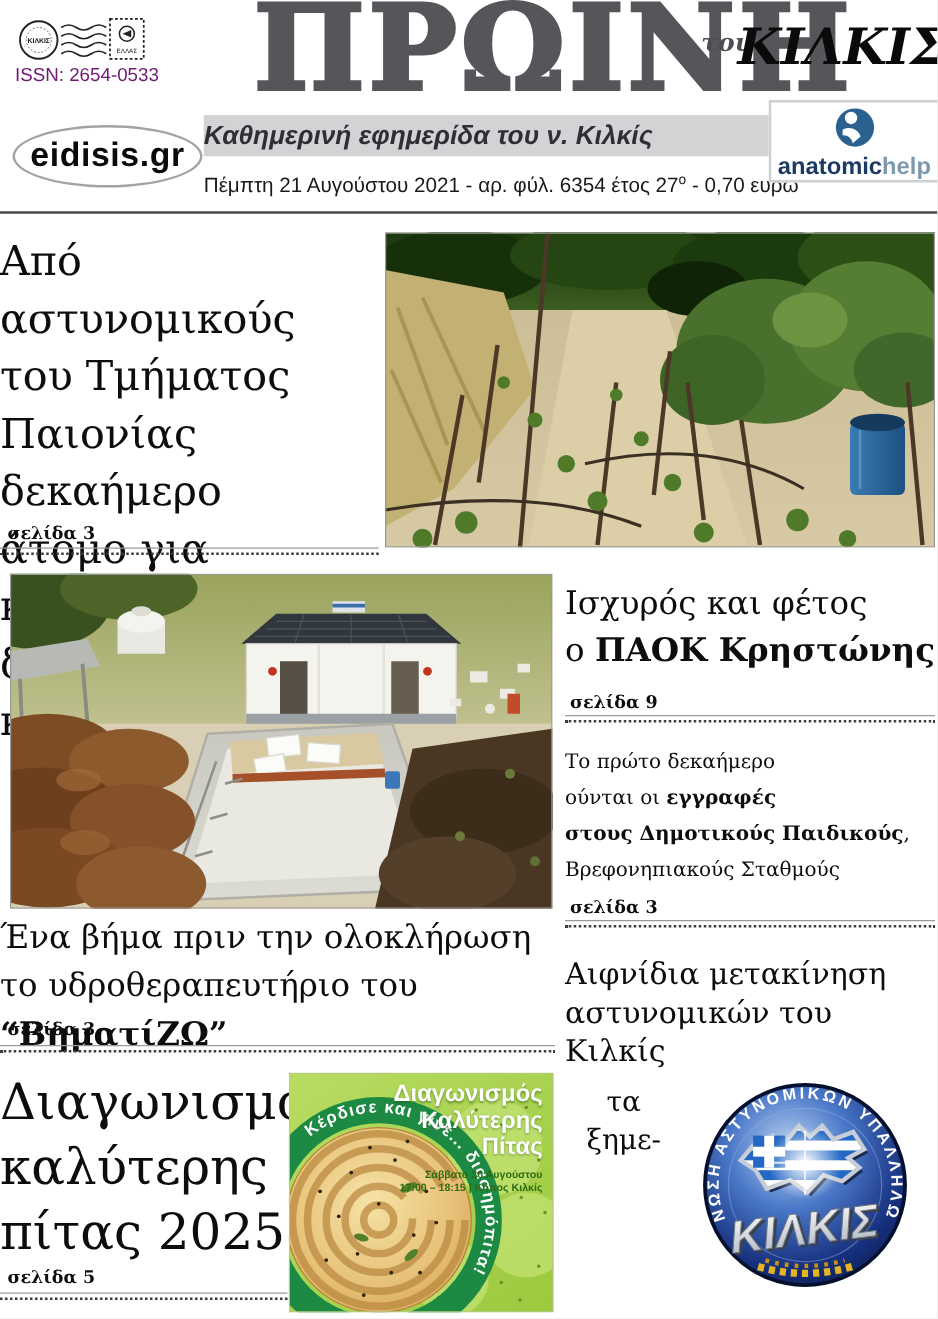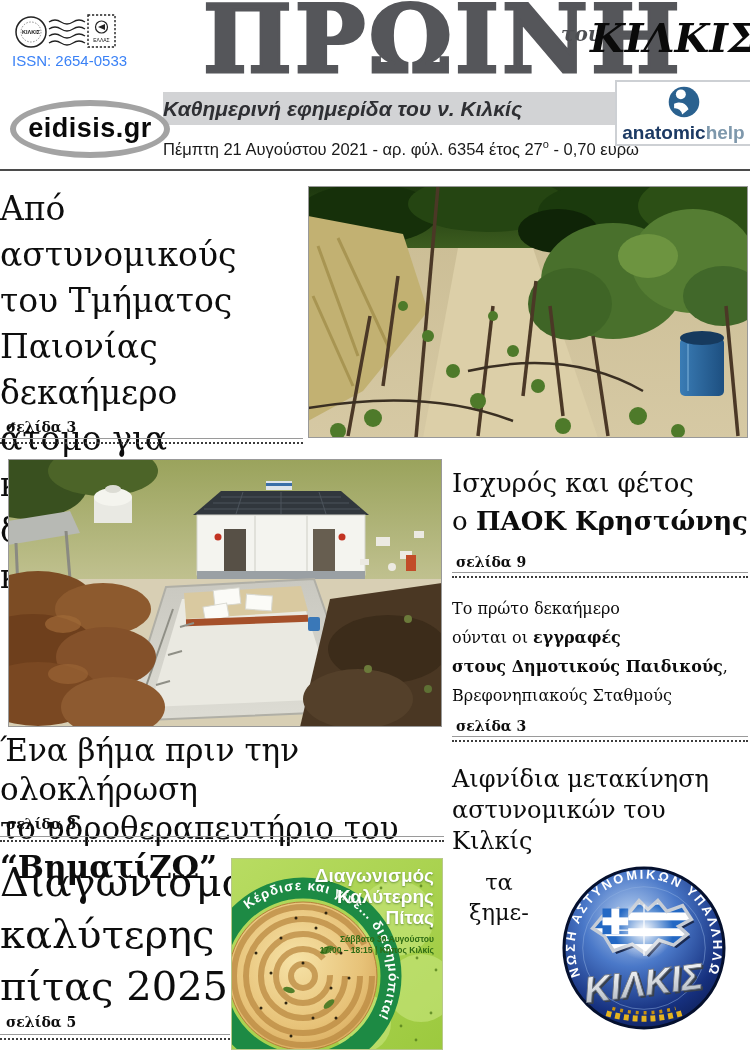--- a/index.html
+++ b/index.html
@@ -1,38 +1,38 @@
 <!DOCTYPE html>
 <html><head>
 <meta charset="utf-8">
 <style>
   html,body{margin:0;padding:0;background:#e8e8e8;}
   #page{position:relative;width:750px;height:1055px;background:#fff;margin:0 auto;
         font-family:"Liberation Sans",sans-serif;overflow:hidden;color:#111;}
   .abs{position:absolute;}
   
-  .issn{font:15px "Liberation Sans",sans-serif;color:#3b82f6;}
+  .issn{font:15px "Liberation Sans",sans-serif;color:#701a75;}
   .masthead{font:700 94px/86px "DejaVu Serif",serif;color:#55565a;letter-spacing:3px;
             -webkit-text-stroke:3px #55565a;white-space:nowrap;}
   .mast-tou{font:italic 700 20px "DejaVu Serif",serif;color:#4d4e52;}
   .mast-region{font:italic 700 40px "DejaVu Serif",serif;color:#0a0a0a;white-space:nowrap;}
   .subtitle-bar{background:#d2d3d5;width:452px;height:33px;text-align:left;}
   .subtitle-bar span{font:italic 700 21px/33px "Liberation Sans",sans-serif;color:#2e2f33;}
-  .oval{width:148px;height:46px;border:6px solid #a3a3a3;border-radius:50%;text-align:center;
+  .oval{width:148px;height:46px;border:2px solid #a3a3a3;border-radius:50%;text-align:center;
         font:700 27px/44px "Liberation Sans",sans-serif;color:#0a0a0a;background:#fff;letter-spacing:.5px;}
   .dateline{width:452px;text-align:center;font:16.5px "Liberation Sans",sans-serif;color:#1a1a1a;white-space:nowrap;}
   .dateline sup{font-size:11px;}
   .sponsor{width:133px;height:62px;border:2px solid #cdd0d4;background:#fff;text-align:center;}
   .sponsor .brand{font:700 19px "Liberation Sans",sans-serif;color:#1c3a64;line-height:18px;}
   .sponsor .brand .lt{font-weight:700;color:#7e98ac;}
   .hrule{width:750px;border-top:2px solid #4b4b4b;}
   
   .hd{font-family:"DejaVu Serif",serif;font-weight:400;color:#0d0d0d;text-align:left;}
   .lead-hd{width:303px;font-size:33px;line-height:46px;}
-  .hydro-hd{width:444px;font-size:31px;line-height:39px;}
+  .hydro-hd{width:444px;font-size:26px;line-height:39px;}
   .pita-hd{width:230px;font-size:40px;line-height:52px;}
   .paok-l{font-size:26px;line-height:38px;}
   .enroll-l{font-size:16px;line-height:29px;}
   .easy-hd{font-size:24px;line-height:31px;}
   .easy-body-l{font-size:22.5px;line-height:30px;}
   .b{font-weight:700;}
   .pref{font:700 14px "DejaVu Serif",serif;color:#0d0d0d;}
   .sep{height:3px;border-top:1px solid #9a9a9a;border-bottom:2px dotted #3c3c3c;}
   
   #right-col{position:absolute;left:452px;top:458px;width:296px;}

